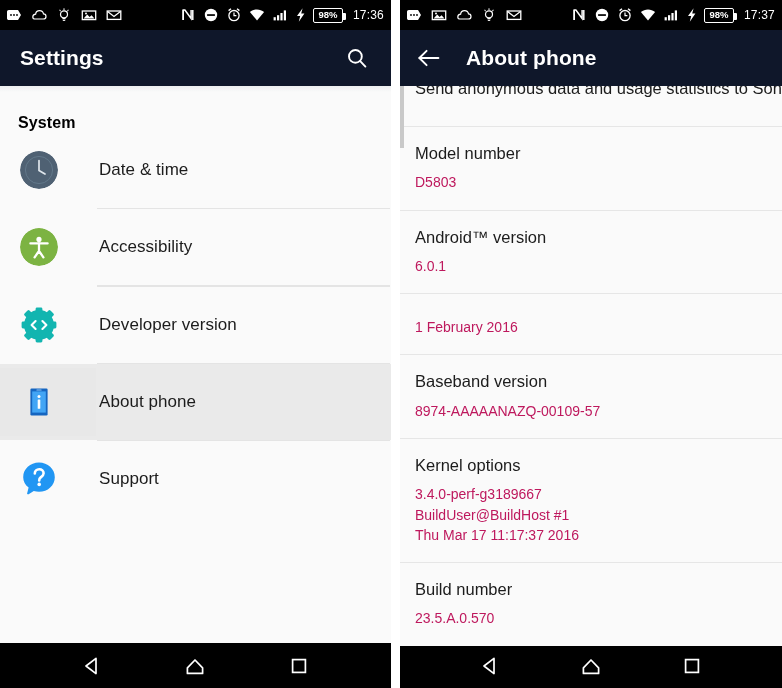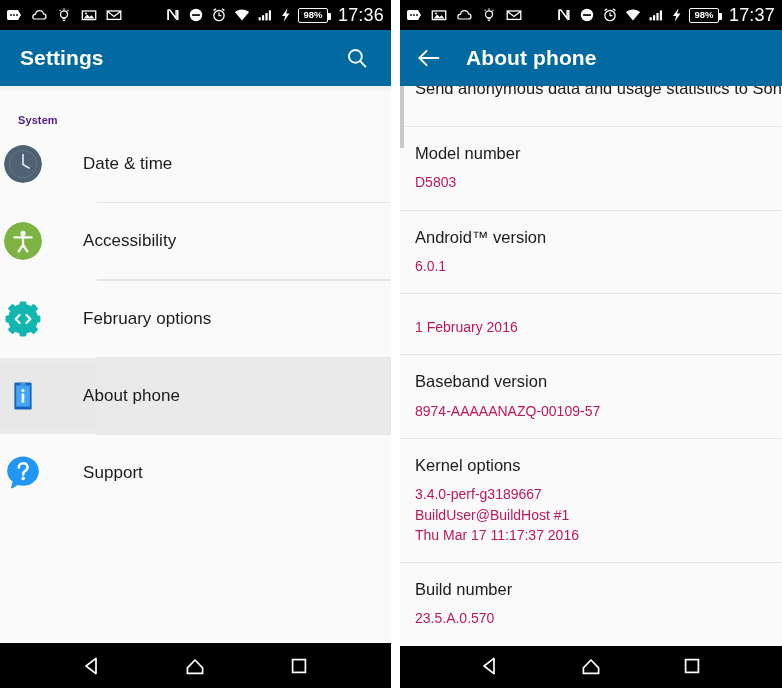--- a/index.html
+++ b/index.html
@@ -20,61 +20,61 @@
   
   .statusbar {
     height:30px; background:#000000; display:flex; align-items:center;
     padding:0 7px 0 6px; gap:8px;
   }
   .sb-left { display:flex; align-items:center; gap:9px; flex:1; }
   .sb-right { display:flex; align-items:center; gap:7px; }
   .sb-ico { width:16px; height:16px; display:block; }
   .sb-ico svg { display:block; }
   .sb-clock {
-    color:#ffffff; font-size:18px; letter-spacing:0.2px;
+    color:#ffffff; font-size:12px; letter-spacing:0.2px;
     font-family:"Liberation Sans", sans-serif; padding-left:3px;
   }
   .batt { display:flex; align-items:center; gap:2px; }
   .batt-body {
     position:relative; width:30px; height:15px;
     border:1.6px solid #ffffff; border-radius:2px;
     display:flex; align-items:center; justify-content:center;
   }
   .batt-body::after {
     content:""; position:absolute; right:-4px; top:4px;
     width:2.5px; height:7px; background:#ffffff; border-radius:0 1px 1px 0;
   }
   .batt-txt {
     font-size:9.5px; color:#ffffff; font-weight:bold; line-height:1;
     font-family:"Liberation Sans", sans-serif;
   }
 
   
   .appbar {
-    height:56px; background:#0369a1; display:flex; align-items:center;
+    height:56px; background:#0f172a; display:flex; align-items:center;
     padding:0 18px; position:relative;
   }
   .appbar-left { padding-left:20px; }
   .appbar-title {
     color:#ffffff; font-size:21px; font-weight:bold; letter-spacing:0.1px;
   }
   .appbar-right { padding-left:16px; gap:24px; }
   .back-arrow { width:26px; height:26px; flex:none; }
   .search-ico { position:absolute; right:22px; top:50%; transform:translateY(-50%); width:24px; height:24px; }
 
   
   .list-area { position:relative; background:#fafafa; height:calc(688px - 30px - 56px - 45px); }
   .hdr-shadow { height:6px; background:linear-gradient(#eceff0, #fafafa); }
   .sec-label {
-    color:#4c1d95; font-size:11px; font-weight:bold;
+    color:#000000; font-size:16px; font-weight:bold;
     padding:22px 0 0 18px; letter-spacing:0.1px;
   }
   .row {
     position:relative; display:flex; align-items:center;
-    height:76px; padding-left:4px;
+    height:76px; padding-left:20px;
   }
   .row.selected { background:#eaeaea; }
   .row.selected::before{
     content:""; position:absolute; left:0; top:4px; bottom:4px; width:96px;
     background:#e8e8e8;
   }
   .row-ico { width:38px; height:38px; flex:none; position:relative; z-index:2; }
   .row-label {
     margin-left:41px; font-size:17px; color:#1c1c1c; position:relative; z-index:2;
     letter-spacing:0.05px;
@@ -259,21 +259,21 @@
               <rect x="1.6" y="15.6" width="7" height="6.8" rx="1.4"></rect>
               <rect x="29.4" y="15.6" width="7" height="6.8" rx="1.4"></rect>
               <rect x="5" y="5" width="7" height="7" rx="1.4" transform="rotate(-45 8.5 8.5)"></rect>
               <rect x="26" y="5" width="7" height="7" rx="1.4" transform="rotate(45 29.5 8.5)"></rect>
               <rect x="5" y="26" width="7" height="7" rx="1.4" transform="rotate(45 8.5 29.5)"></rect>
               <rect x="26" y="26" width="7" height="7" rx="1.4" transform="rotate(-45 29.5 29.5)"></rect>
             </g>
             <path d="M15.6 15 L11.6 19 L15.6 23 M22.4 15 L26.4 19 L22.4 23" fill="none" stroke="#fff" stroke-width="2.1" stroke-linecap="round" stroke-linejoin="round"></path>
           </svg>
         </span>
-        <span class="row-label">February options</span>
+        <span class="row-label">Developer version</span>
       </div>
       <div class="divider"></div>
 
       <div class="row selected">
         <span class="row-ico">
           <svg width="38" height="38" viewBox="0 0 38 38">
               <rect x="10.4" y="5.6" width="17.2" height="26.8" rx="1.2" fill="#1565c0"></rect>
               <rect x="12.2" y="8.4" width="13.6" height="21.2" fill="#42a5f5"></rect>
               <rect x="16.4" y="6.6" width="5.2" height="1" rx="0.5" fill="#90caf9"></rect>
               <circle cx="19" cy="13.4" r="1.5" fill="#fff"></circle>

